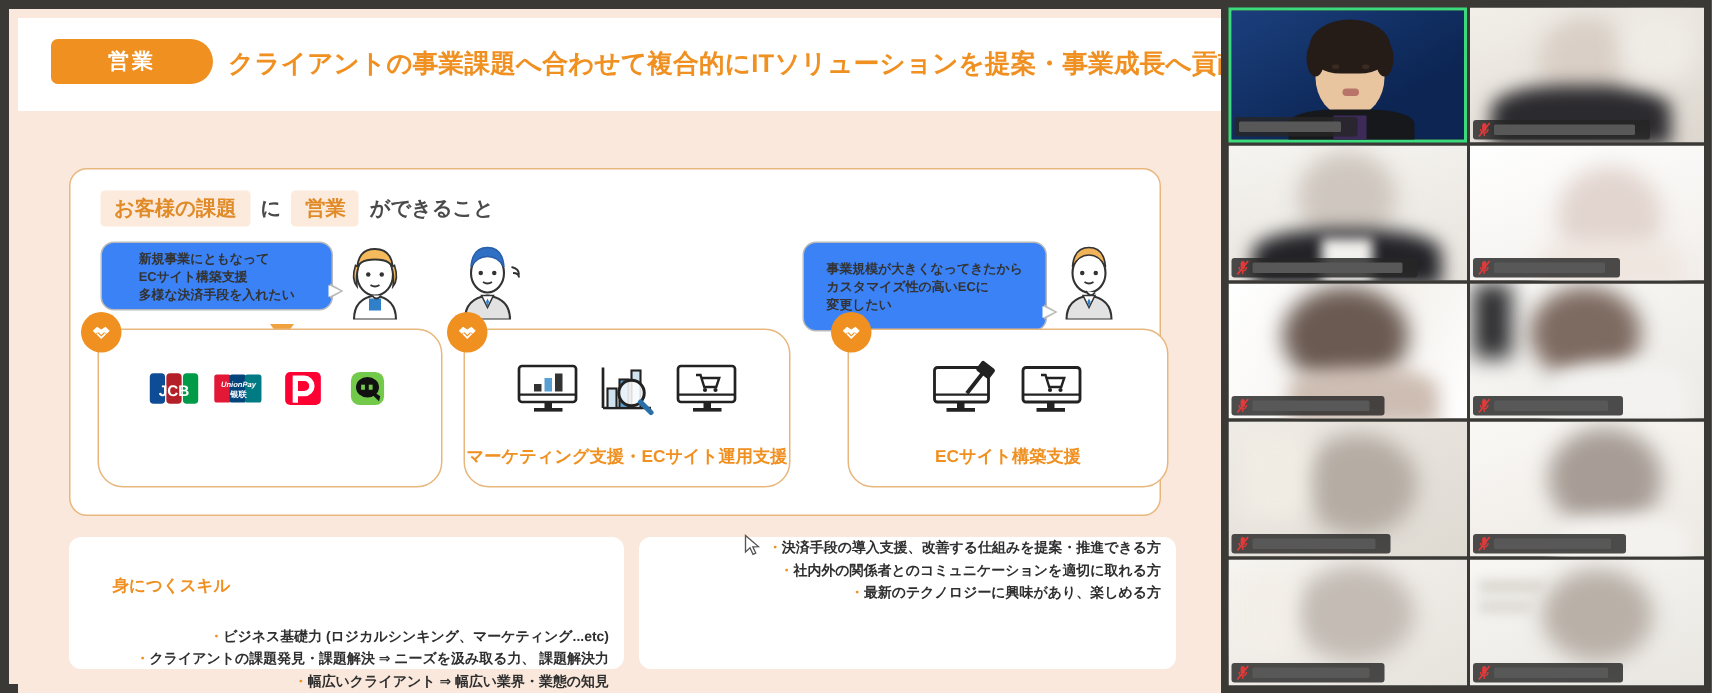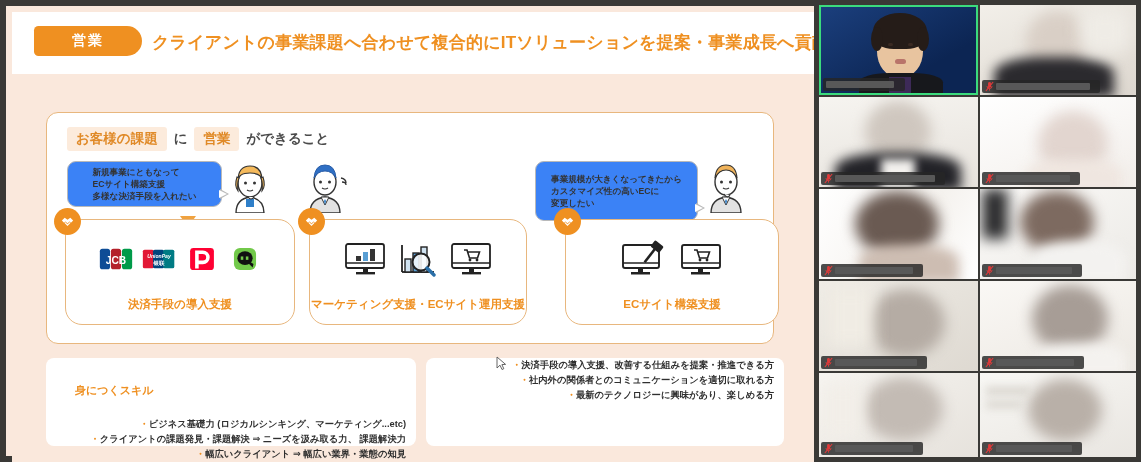--- a/index.html
+++ b/index.html
@@ -203,21 +203,20 @@
               <path d="M14 23 V6 h7 a6 6 0 0 1 0 12 h-4" fill="none" stroke="#fff" stroke-width="4.2" stroke-linecap="square"></path>
             </svg>
             <svg class="paylogo" viewBox="0 0 40 28">
               <rect x="7" y="1" width="26" height="26" rx="7" fill="#72c94a"></rect>
               <ellipse cx="20" cy="13" rx="9" ry="8" fill="#111"></ellipse>
               <path d="M24 16 l6 4 -1 4 -5-5z" fill="#111"></path>
               <rect x="15" y="11" width="3" height="4" fill="#72c94a"></rect>
               <rect x="21" y="11" width="3" height="4" fill="#72c94a"></rect>
             </svg>
           </div>
-          <div class="svc-label">決済手段の導入支援</div>
         </div>
 
         <div class="svc" style="left:262px;width:218px;">
           <div class="svc-badge">
             <svg width="15" height="15" viewBox="0 0 16 16">
                 <path d="M2 7 l3-3 3 2 3-2 3 3 -2 2 -2-1 -2 2 -2-2 -2 1z" fill="#fff"></path>
                 <path d="M5 9 l3 3 3-3" stroke="#fff" stroke-width="1.2" fill="none"></path>
               </svg>
           </div>
           <div class="svc-icons">

